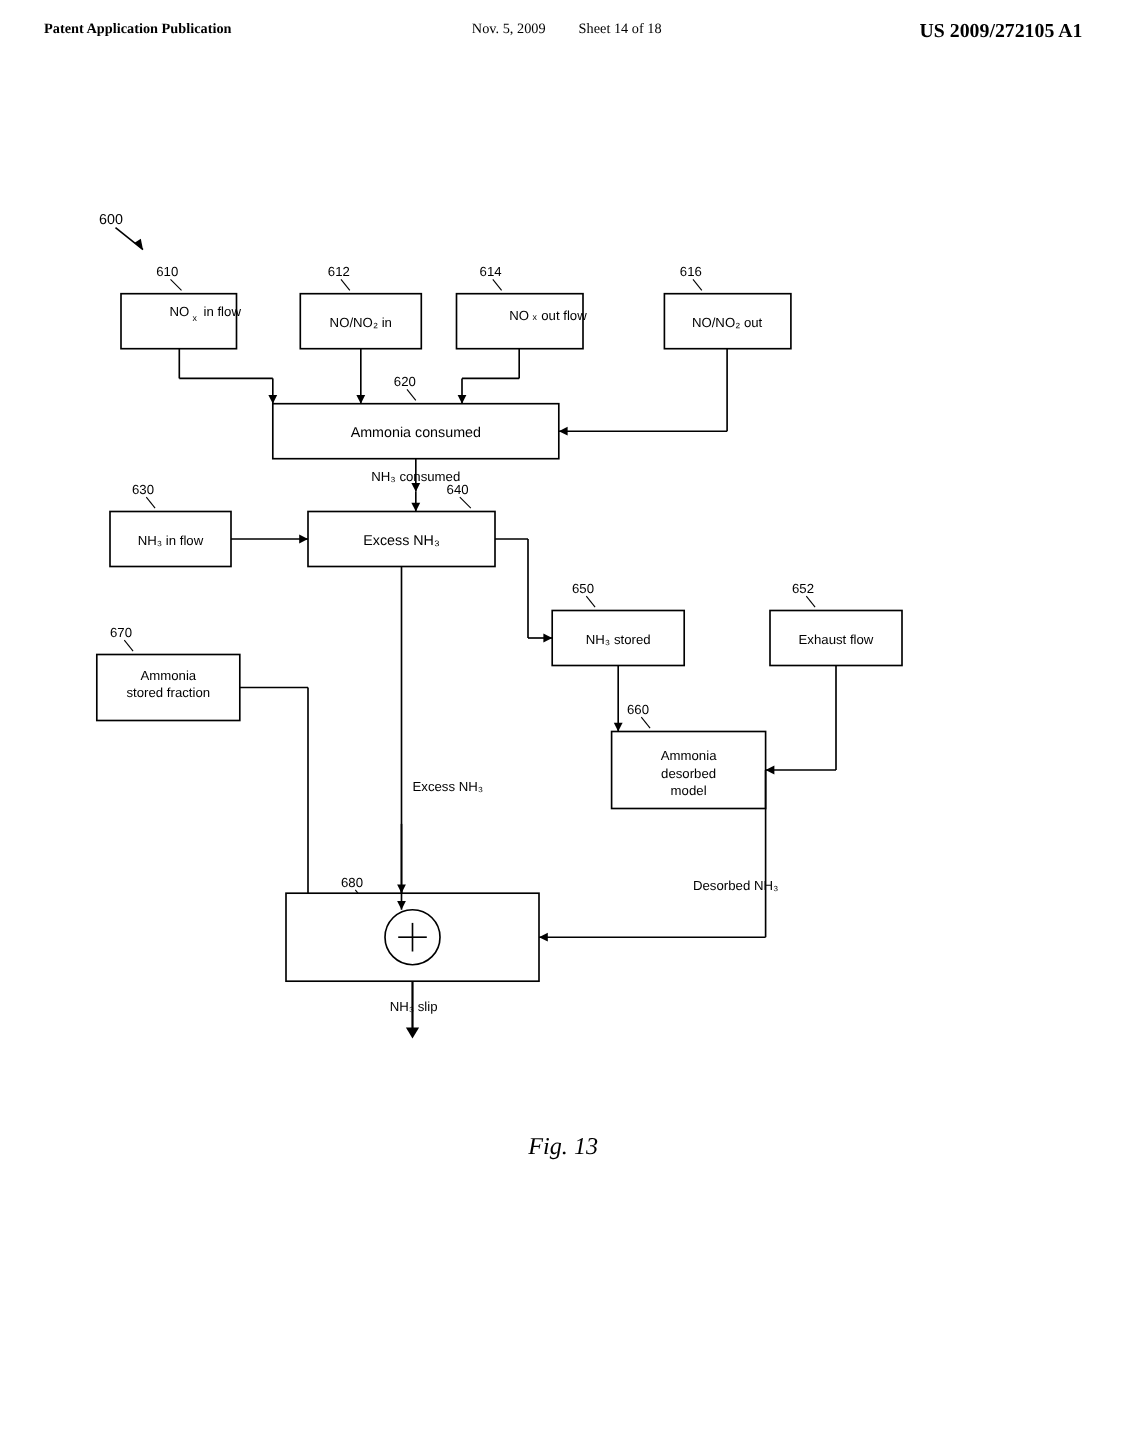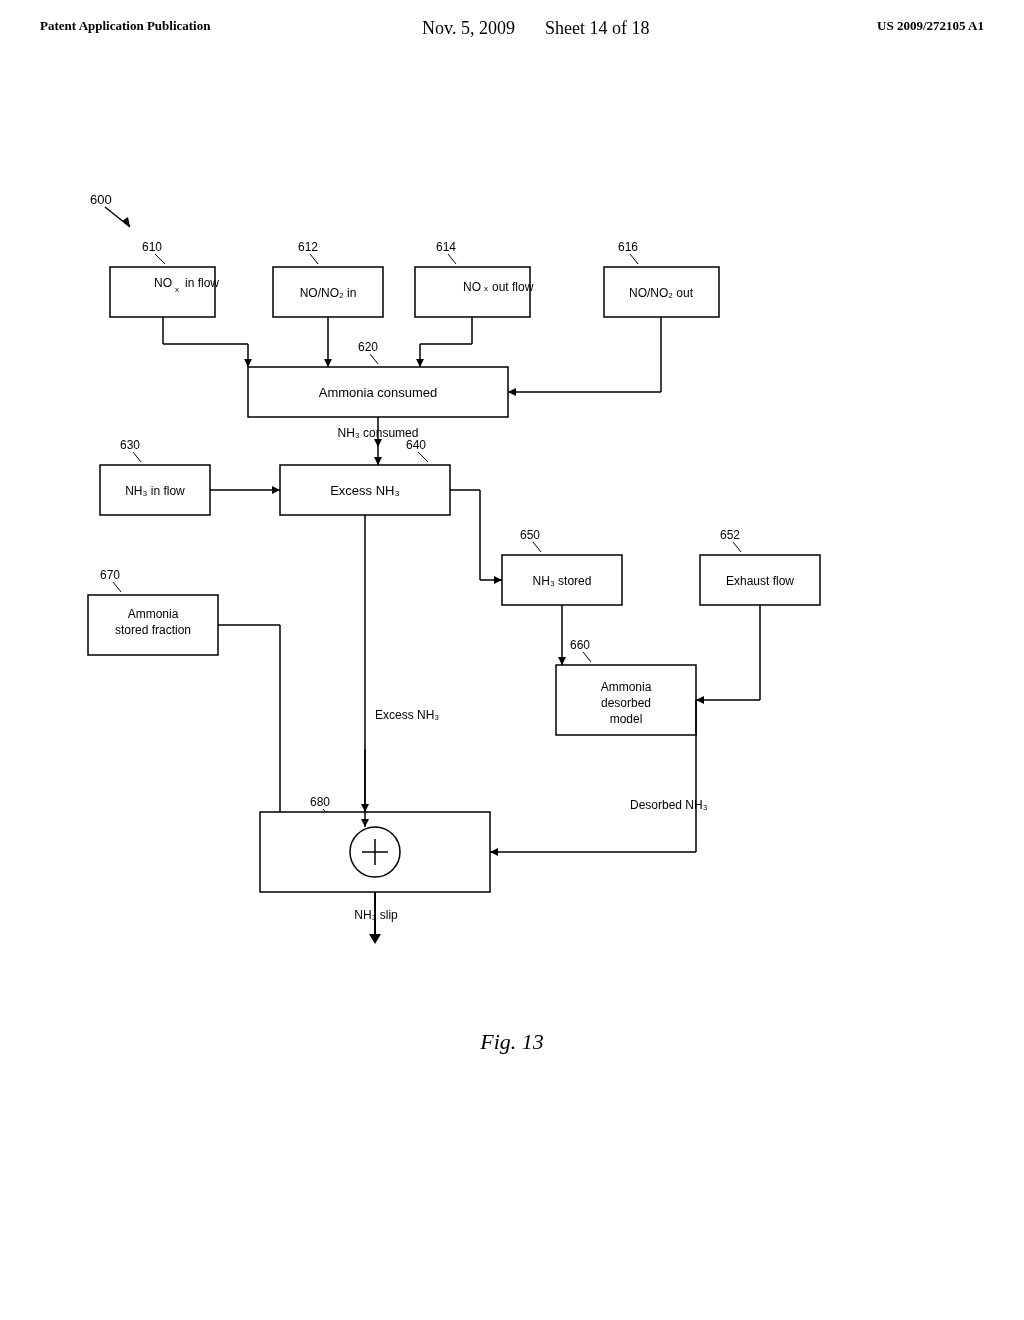--- a/index.html
+++ b/index.html
@@ -18,27 +18,27 @@
       justify-content: space-between;
       align-items: flex-start;
       padding: 18px 40px 10px 40px;
       border-bottom: none;
     }
     .header-left {
       font-size: 13px;
       font-weight: bold;
     }
     .header-center {
-      font-size: 18px;
+      font-size: 13px;
       display: flex;
       gap: 30px;
       font-family: Liberation Serif, serif;
     }
     .header-right {
-      font-size: 13px;
+      font-size: 18px;
       font-weight: bold;
       margin-left: 16px;
     }
 
     
     .diagram-area {
       position: relative;
       width: 100%;
       height: 1200px;
     }

